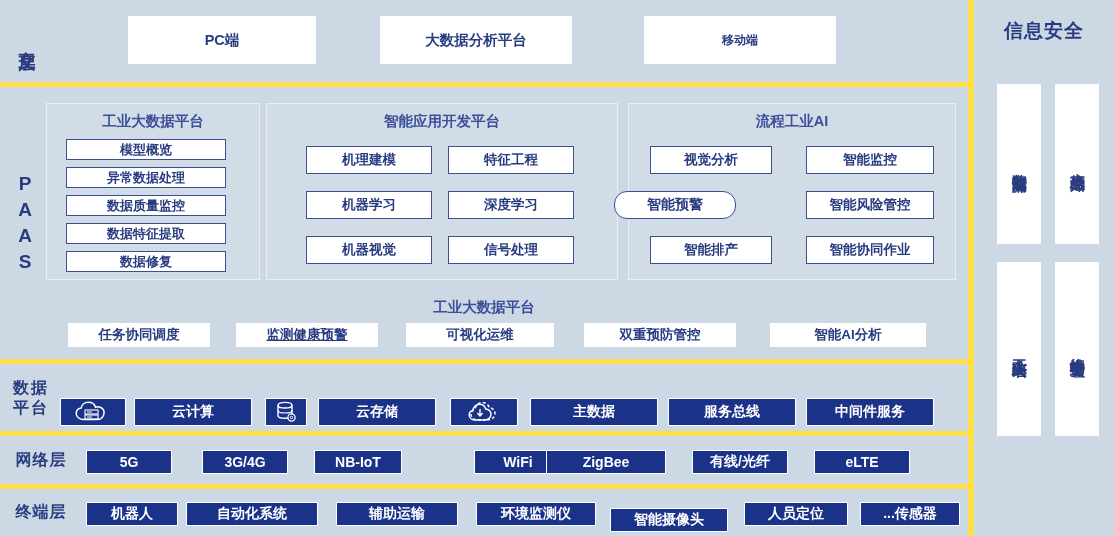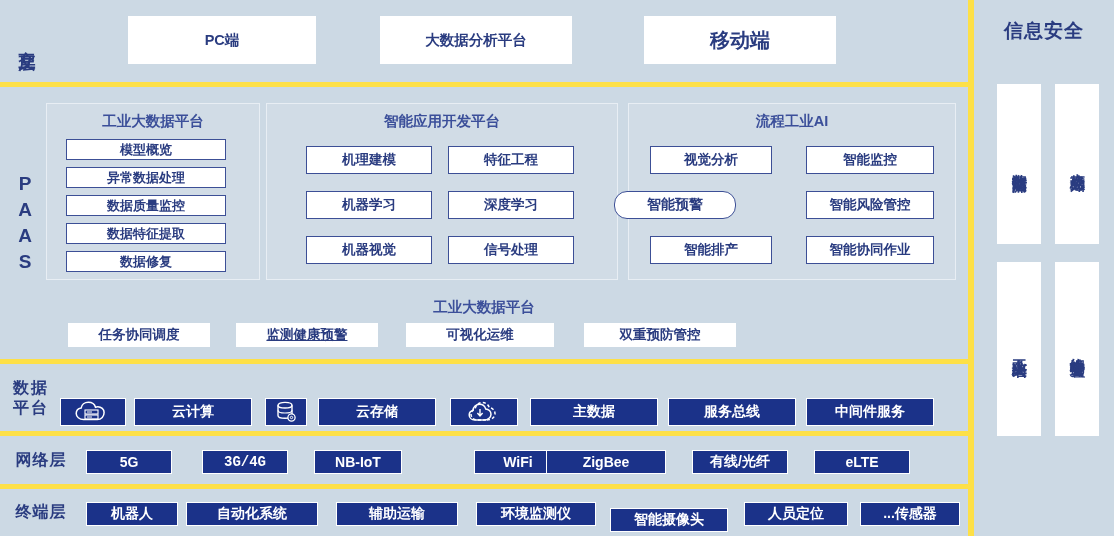--- a/index.html
+++ b/index.html
@@ -85,21 +85,21 @@
 
   <div class="sidelabel" style="left:4px;top:4px;width:46px;height:74px;font-size:17px;
               writing-mode:vertical-rl;text-orientation:upright;letter-spacing:2px;">交互层</div>
 
   <div class="wbox" style="left:128px;top:16px;width:188px;height:48px;font-size:14.5px;">
     <span>PC端</span>
   </div>
   <div class="wbox" style="left:380px;top:16px;width:192px;height:48px;font-size:14.5px;">
     <span>大数据分析平台</span>
   </div>
-  <div class="wbox" style="left:644px;top:16px;width:192px;height:48px;font-size:20px;">
+  <div class="wbox" style="left:644px;top:16px;width:192px;height:48px;font-size:12px;">
     <span>移动端</span>
   </div>
 
   <div class="band" style="left:0;top:87px;width:968px;height:272px;"></div>
 
   <div class="sidelabel" style="left:2px;top:170px;width:46px;height:110px;font-size:19px;
               writing-mode:vertical-rl;text-orientation:upright;letter-spacing:5px;">PAAS</div>
 
   <div class="panel" style="left:46px;top:103px;width:214px;height:177px;">
     <div class="panel-title">工业大数据平台</div>
@@ -170,20 +170,23 @@
     <span>任务协同调度</span>
   </div>
   <div class="wbox" style="left:236px;top:323px;width:142px;height:24px;font-size:13.5px;text-decoration:underline;">
     <span>监测健康预警</span>
   </div>
   <div class="wbox" style="left:406px;top:323px;width:148px;height:24px;font-size:13.5px;">
     <span>可视化运维</span>
   </div>
   <div class="wbox" style="left:584px;top:323px;width:152px;height:24px;font-size:13.5px;">
     <span>双重预防管控</span>
+  </div>
+  <div class="wbox" style="left:770px;top:323px;width:156px;height:24px;font-size:13.5px;">
+    <span>智能AI分析</span>
   </div>
 
   <div class="band" style="left:0;top:364px;width:968px;height:67px;"></div>
 
   <div class="sidelabel" style="left:2px;top:374px;width:58px;height:48px;font-size:16px;flex-direction:column;">
     <span style="letter-spacing:2px;display:block;width:52px;word-break:break-all;line-height:1.25;">数据平台</span>
   </div>
 
   <div class="dbox icon" style="left:60px;top:398px;width:66px;height:28px;">
     <svg width="40" height="24" viewBox="0 0 40 24">
@@ -231,21 +234,21 @@
     <span>中间件服务</span>
   </div>
 
   <div class="band" style="left:0;top:436px;width:968px;height:48px;"></div>
 
   <div class="sidelabel" style="left:2px;top:448px;width:78px;height:24px;font-size:16px;letter-spacing:1px;">网络层</div>
 
   <div class="dbox" style="left:86px;top:450px;width:86px;height:24px;font-size:14px;">
     <span>5G</span>
   </div>
-  <div class="dbox" style="left:202px;top:450px;width:86px;height:24px;font-size:14px;font-family:Liberation Mono, monospace;">
+  <div class="dbox" style="left:202px;top:450px;width:86px;height:24px;font-size:14px;">
     <span>3G/4G</span>
   </div>
   <div class="dbox" style="left:314px;top:450px;width:88px;height:24px;font-size:14px;">
     <span>NB-IoT</span>
   </div>
   <div class="dbox" style="left:430px;top:450px;width:88px;height:24px;font-size:14px;margin-left:44px;">
     <span>WiFi</span>
   </div>
   <div class="dbox" style="left:546px;top:450px;width:120px;height:24px;font-size:14px;">
     <span>ZigBee</span>

